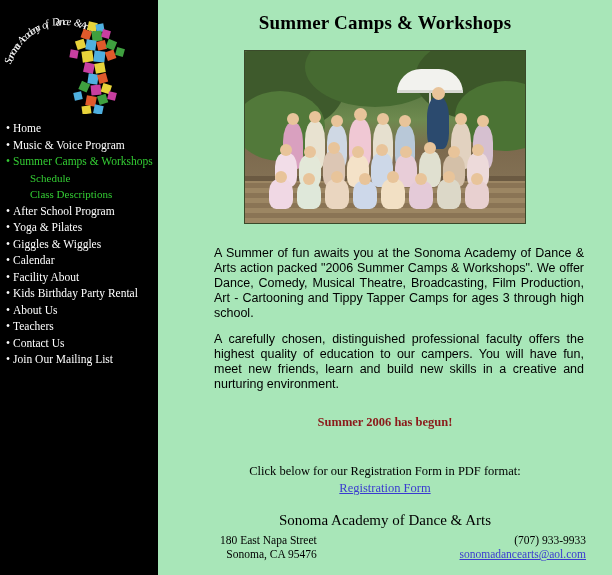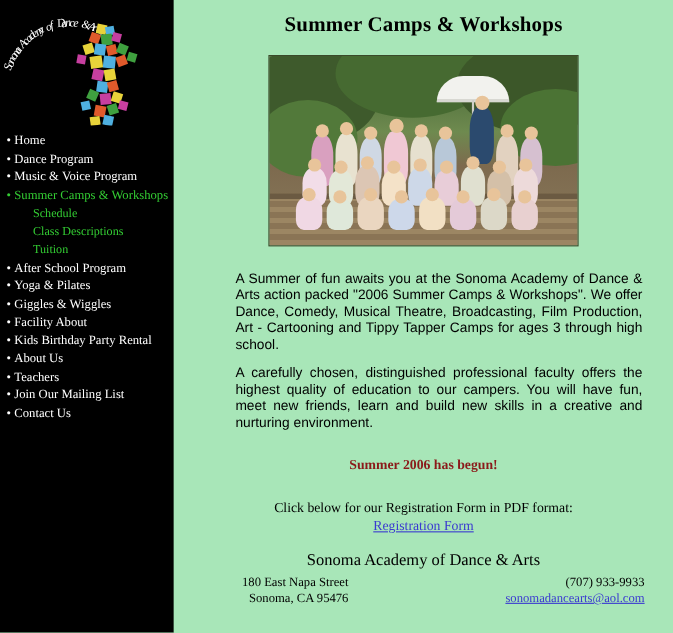--- a/index.html
+++ b/index.html
@@ -158,21 +158,21 @@
     font-size: 12.5px;
     line-height: 16px;
     color: #8b1a1a;
     margin-top: 22px;
   }
   #reg-line {
     text-align: center;
     font-family: "Liberation Serif", serif;
     font-size: 12.5px;
     color: #000000;
-    margin-top: 24px;
+    margin-top: 34px;
   }
   #reg-link {
     display: block;
     text-align: center;
     font-family: "Liberation Serif", serif;
     font-size: 12.5px;
     color: #3a3ad0;
     text-decoration: underline;
     margin-top: 2px;
   }
@@ -271,35 +271,34 @@
           <rect x="40" y="77" width="9" height="9" fill="#3fa03f" transform="rotate(-18 44 81)"></rect>
           <rect x="50" y="74" width="8" height="8" fill="#c73fa0" transform="rotate(14 54 78)"></rect>
           <rect x="24" y="88" width="9" height="8" fill="#e8d33a" transform="rotate(-8 28 92)"></rect>
           <rect x="36" y="87" width="9" height="9" fill="#4fb0e0" transform="rotate(12 40 91)"></rect>
         </g>
       </svg>
     </div>
 
     <ul id="nav">
         <li><span class="bullet">•</span><span>Home</span></li>
-        <li><span class="bullet">•</span><span>Dance Program</span></li>
         <li><span class="bullet">•</span><span>Music &amp; Voice Program</span></li>
         <li class="active"><span class="bullet">•</span><span>Summer Camps &amp; Workshops</span></li>
         <li class="sub"><span>Schedule</span></li>
         <li class="sub"><span>Class Descriptions</span></li>
-        <li class="sub"><span>Tuition</span></li>
         <li><span class="bullet">•</span><span>After School Program</span></li>
         <li><span class="bullet">•</span><span>Yoga &amp; Pilates</span></li>
         <li><span class="bullet">•</span><span>Giggles &amp; Wiggles</span></li>
+        <li><span class="bullet">•</span><span>Calendar</span></li>
         <li><span class="bullet">•</span><span>Facility About</span></li>
         <li><span class="bullet">•</span><span>Kids Birthday Party Rental</span></li>
         <li><span class="bullet">•</span><span>About Us</span></li>
         <li><span class="bullet">•</span><span>Teachers</span></li>
+        <li><span class="bullet">•</span><span>Contact Us</span></li>
         <li><span class="bullet">•</span><span>Join Our Mailing List</span></li>
-        <li><span class="bullet">•</span><span>Contact Us</span></li>
       </ul>
   </div>
 
   <div id="main">
 
     <h1 id="page-title">Summer Camps &amp; Workshops</h1>
 
     <div id="photo">
 
       <div class="shrub" style="left:-20px; top:-10px; width:120px; height:90px; background:#3e5a2c;"></div>

